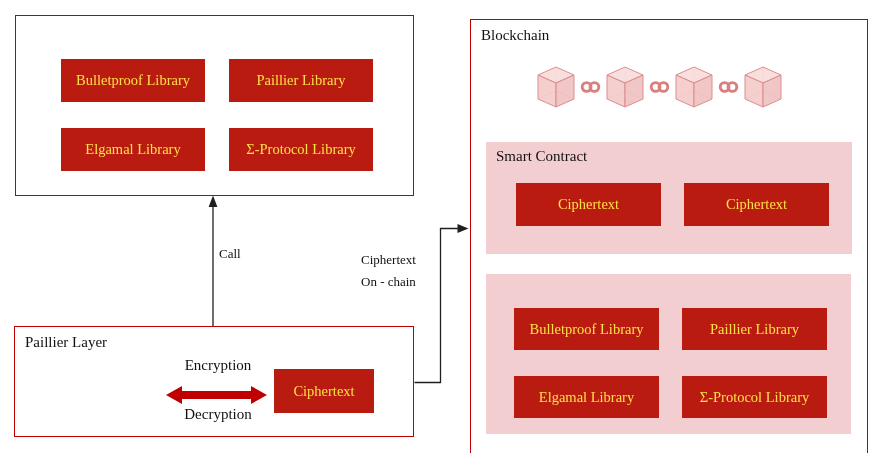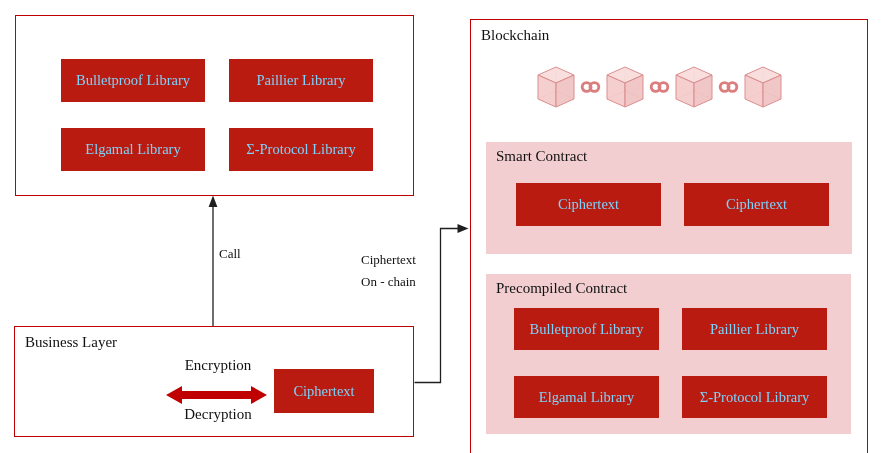--- a/index.html
+++ b/index.html
@@ -32,21 +32,21 @@
     background: #f2ced0;
     box-sizing: border-box;
     margin-top: 20px;
   }
   #smart-contract { left: 15px; top: 102px; width: 366px; height: 112px; }
   #precompiled    { left: 15px; top: 234px; width: 365px; height: 160px; }
   .pink-panel .panel-title { top: 6px; }
   .red-btn {
     position: absolute;
     background: #ba1b10;
-    color: #7dd3fc;
+    color: #fde047;
     display: flex;
     align-items: center;
     justify-content: center;
     font-size: 14.5px;
     white-space: nowrap;
     text-align: center;
   }
   .cube-row {
     position: absolute;
     left: 66px; top: 46px;
@@ -83,21 +83,21 @@
 <div class="canvas">
 
   <div class="outer-box" id="crypto-box">
     <div class="red-btn" style="left:45px;top:43px;width:144px;height:43px;">Bulletproof Library</div>
     <div class="red-btn" style="left:213px;top:43px;width:144px;height:43px;">Paillier Library</div>
     <div class="red-btn" style="left:45px;top:112px;width:144px;height:43px;">Elgamal Library</div>
     <div class="red-btn" style="left:213px;top:112px;width:144px;height:43px;">Σ-Protocol Library</div>
   </div>
 
   <div class="outer-box" id="business-box">
-    <div class="panel-title">Business Layer</div>
+    <div class="panel-title">Paillier Layer</div>
     <div class="red-btn" style="left:259px;top:42px;width:100px;height:44px;">Ciphertext</div>
     <div id="encryption-label">Encryption</div>
     <div id="decryption-label">Decryption</div>
   </div>
 
   <div class="outer-box" id="blockchain-box">
     <div class="panel-title">Blockchain</div>
 
     <div class="cube-row">
       <svg width="38" height="42" viewBox="0 0 38 42">
@@ -146,21 +146,20 @@
       </svg>
     </div>
 
     <div class="pink-panel" id="smart-contract">
       <div class="panel-title">Smart Contract</div>
       <div class="red-btn" style="left:30px;top:41px;width:145px;height:43px;">Ciphertext</div>
       <div class="red-btn" style="left:198px;top:41px;width:145px;height:43px;">Ciphertext</div>
     </div>
 
     <div class="pink-panel" id="precompiled">
-      <div class="panel-title">Precompiled Contract</div>
       <div class="red-btn" style="left:28px;top:34px;width:145px;height:42px;">Bulletproof Library</div>
       <div class="red-btn" style="left:196px;top:34px;width:145px;height:42px;">Paillier Library</div>
       <div class="red-btn" style="left:28px;top:102px;width:145px;height:42px;">Elgamal Library</div>
       <div class="red-btn" style="left:196px;top:102px;width:145px;height:42px;">Σ-Protocol Library</div>
     </div>
   </div>
 
   <svg class="overlay">
 
     <g>

